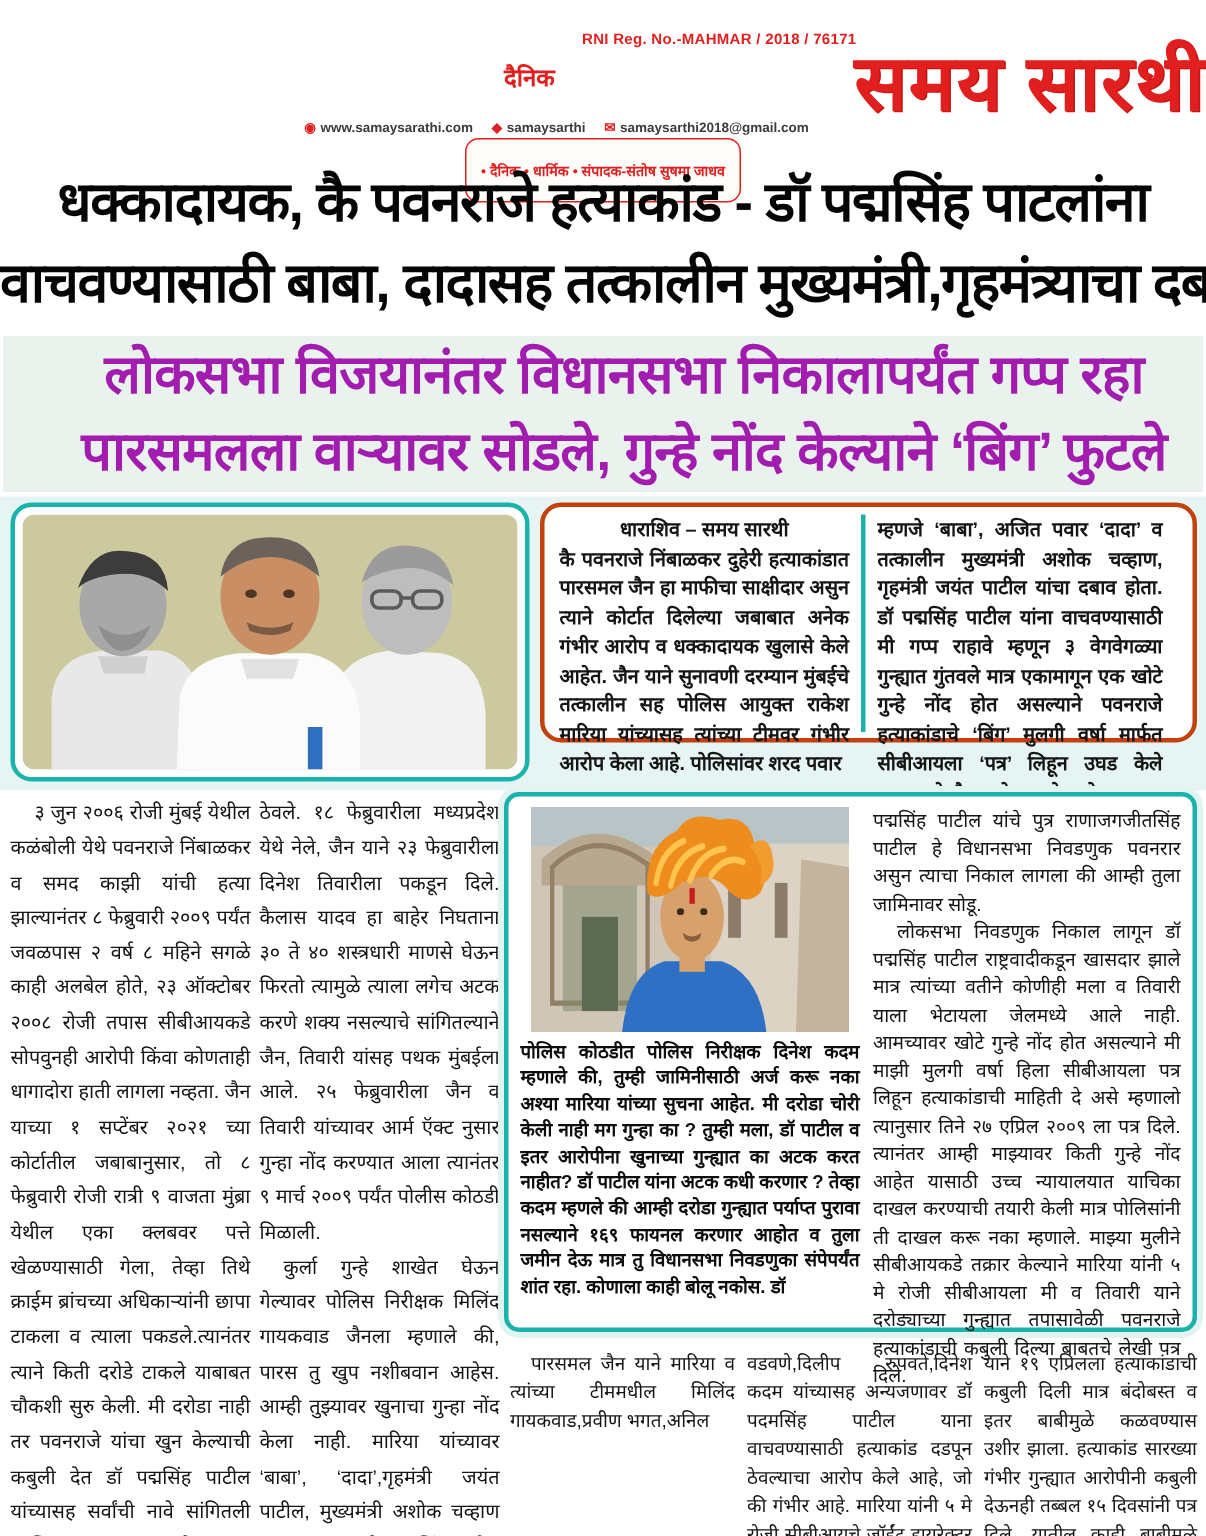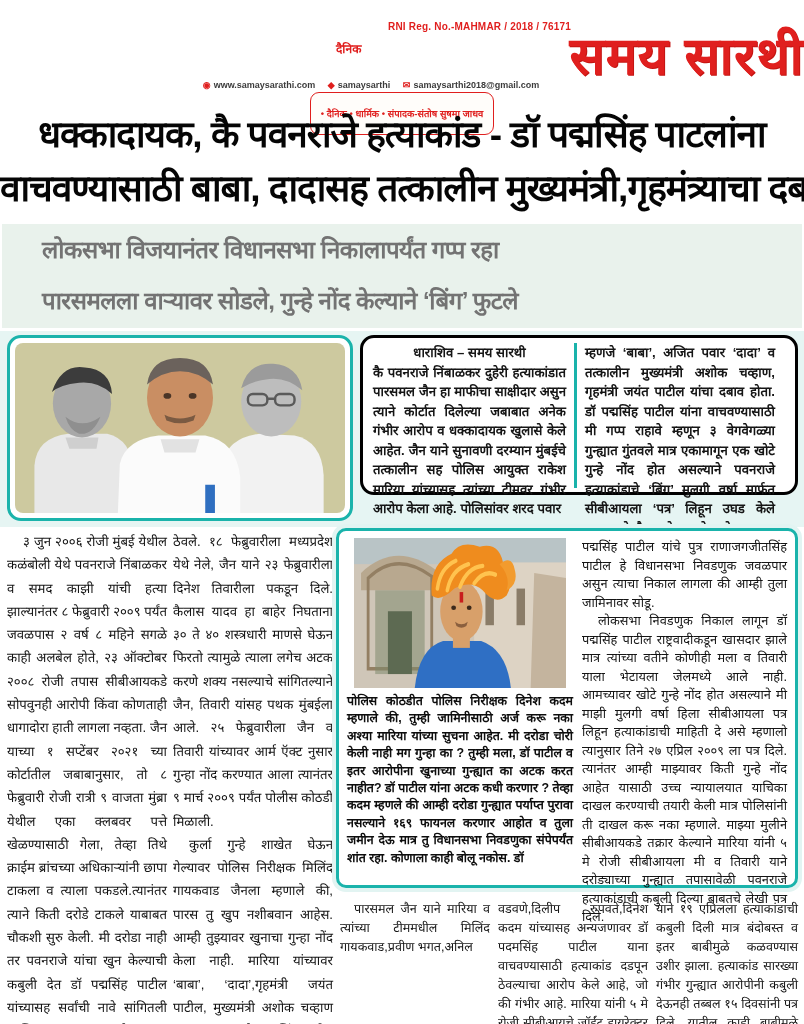--- a/index.html
+++ b/index.html
@@ -5,47 +5,47 @@
   * { margin:0; padding:0; box-sizing:border-box; }
   html,body { background:#ffffff; }
   .page {
     position:relative; width:804px; height:1024px; margin:16px auto;
     background:#ffffff; overflow:hidden;
     font-family:Liberation Sans, sans-serif; color:#1c1c1c;
   }
   
   .header { position:absolute; top:0; left:0; width:804px; height:94px; background:#fff; }
   .rni { position:absolute; left:388px; top:5px; font-size:10px; font-weight:bold; color:#e01f1e; letter-spacing:.2px; }
-  .dainik { position:absolute; left:336px; top:24px; font-size:12px; font-weight:bold; color:#e01f1e; }
+  .dainik { position:absolute; left:336px; top:24px; font-size:16px; font-weight:bold; color:#e01f1e; }
   .masthead { position:absolute; left:0; top:14px; width:804px; text-align:right;
     font-size:52px; line-height:52px; font-weight:800; color:#e01f1e;
     text-shadow:1px 1px 0 #c41512; letter-spacing:1px; }
   .contacts { position:absolute; left:0; top:64px; width:732px; text-align:center;
     font-size:9px; color:#3c3c3c; font-weight:bold; }
   .contacts .icon { color:#e01f1e; font-size:9px; margin:0 3px 0 10px; }
   .tagline-wrap { position:absolute; left:0; top:76px; width:804px; text-align:center; }
   .tagline { display:inline-block; border:1.5px solid #e01f1e; border-radius:9px;
     color:#e01f1e; font-size:9.5px; font-weight:bold; padding:14px 10px; background:#fffdfa; }
   
   .headline { position:absolute; top:92px; left:0; width:804px; height:112px;
     text-align:center; font-weight:800; color:#050505; }
   .headline .hl { display:block; font-size:37px; line-height:54px; letter-spacing:-1px;
     white-space:nowrap; }
   
   .subhead { position:absolute; top:208px; left:2px; width:800px; height:104px;
     background:#e9f2ec; padding:0 12px 0 40px; }
-  .subhead .sl { display:block; font-size:24px; line-height:51px; font-weight:800;
-    color:#737373; letter-spacing:-0.5px; white-space:nowrap; }
+  .subhead .sl { display:block; font-size:36px; line-height:51px; font-weight:800;
+    color:#a21caf; letter-spacing:-0.5px; white-space:nowrap;text-align:center; }
   
   .mid { position:absolute; top:315px; left:0; width:804px; height:196px; background:#e6f5f3; }
   .photo-box { position:absolute; left:7px; top:4px; width:346px; height:186px;
     background:#fff; border:3px solid #1ab3ab; border-radius:14px; padding:5px; }
   .photo-box svg { width:100%; height:100%; border-radius:8px; display:block; }
   .lead-box { position:absolute; left:360px; top:4px; width:438px; height:160px;
-    background:#fff; border:3px solid #000000; border-radius:14px; padding:5px 20px 4px 10px;
+    background:#fff; border:3px solid #c2410c; border-radius:14px; padding:5px 20px 4px 10px;
     display:flex; }
   .lead-col { width:50%; font-size:13.2px; line-height:19.5px; font-weight:600;
     text-align:justify; color:#151515; }
   .lead-col.first { padding-right:8px; }
   .lead-col.second { border-left:3px solid #1ab3ab; padding-left:8px; }
   .dateline { text-align:center; font-weight:800; }
   
   .bodysec { position:absolute; top:512px; left:0; width:804px; height:512px; background:#fff; }
   .ncol { position:absolute; top:2px; font-size:13.2px; line-height:23.3px;
     text-align:justify; color:#141414; }
@@ -183,21 +183,21 @@
 
           <path d="M110 66 Q106 30 138 18 Q150 2 178 10 Q208 4 212 34 Q230 44 216 66 Q200 78 182 60 Q166 48 142 58 Q122 74 110 66 Z" fill="#ef8c1e"></path>
           <path d="M118 58 Q122 34 144 26 M132 60 Q138 36 162 30 M150 56 Q160 34 182 32 M170 52 Q184 36 200 42" stroke="#ffc34f" stroke-width="5" fill="none" stroke-linecap="round"></path>
           <path d="M206 30 Q224 18 228 38 Q232 54 216 60 Q222 44 206 30 Z" fill="#f29b2e"></path>
         </svg>
         <div class="caption">
           <span class="caption-first">पोलिस कोठडीत पोलिस निरीक्षक दिनेश कदम म्हणाले की, तुम्ही जामिनीसाठी अर्ज करू नका अश्या मारिया यांच्या सुचना आहेत. मी दरोडा चोरी केली नाही मग गुन्हा का ? तुम्ही मला, डॉ पाटील व इतर आरोपीना खुनाच्या गुन्ह्यात का अटक करत नाहीत? डॉ पाटील यांना अटक कधी करणार ? तेव्हा कदम म्हणले की आम्ही दरोडा गुन्ह्यात पर्याप्त पुरावा नसल्याने १६९ फायनल करणार आहोत व तुला जमीन देऊ मात्र तु विधानसभा निवडणुका संपेपर्यंत शांत रहा. कोणाला काही बोलू नकोस. डॉ</span>
         </div>
       </div>
       <div class="feature-right">
-        <p>पद्मसिंह पाटील यांचे पुत्र राणाजगजीतसिंह पाटील हे  विधानसभा निवडणुक जवळपार असुन त्याचा निकाल लागला की आम्ही तुला जामिनावर सोडू.</p>
+        <p>पद्मसिंह पाटील यांचे पुत्र राणाजगजीतसिंह पाटील हे  विधानसभा निवडणुक पवनरार असुन त्याचा निकाल लागला की आम्ही तुला जामिनावर सोडू.</p>
         <p class="ind">लोकसभा निवडणुक निकाल लागून डॉ पद्मसिंह पाटील राष्ट्रवादीकडून खासदार झाले मात्र त्यांच्या वतीने कोणीही मला व तिवारी याला भेटायला जेलमध्ये आले नाही. आमच्यावर खोटे गुन्हे नोंद होत असल्याने मी माझी मुलगी वर्षा हिला सीबीआयला पत्र लिहून हत्याकांडाची माहिती दे असे म्हणालो त्यानुसार तिने २७ एप्रिल २००९ ला पत्र दिले. त्यानंतर आम्ही माझ्यावर किती गुन्हे नोंद आहेत यासाठी उच्च न्यायालयात याचिका दाखल करण्याची तयारी केली मात्र पोलिसांनी ती दाखल करू नका म्हणाले. माझ्या मुलीने सीबीआयकडे तक्रार केल्याने मारिया यांनी ५ मे रोजी सीबीआयला मी व तिवारी याने दरोड्याच्या गुन्ह्यात तपासावेळी पवनराजे हत्याकांडाची कबुली दिल्या बाबतचे लेखी पत्र दिले.</p>
       </div>
     </div>
 
     <div class="bcol col3">
       <p class="ind">पारसमल जैन याने मारिया व त्यांच्या टीममधील मिलिंद गायकवाड,प्रवीण भगत,अनिल</p>
     </div>
 
     <div class="bcol col4">
       <p>वडवणे,दिलीप रुपवते,दिनेश कदम यांच्यासह अन्यजणावर डॉ पदमसिंह पाटील याना वाचवण्यासाठी हत्याकांड दडपून ठेवल्याचा आरोप केले आहे, जो की गंभीर आहे. मारिया यांनी ५ मे रोजी सीबीआयचे जॉईंट डायरेक्टर ऋषीराज सिंग यांना पत्र दिले त्यानुसार जैन व तिवारी</p>

